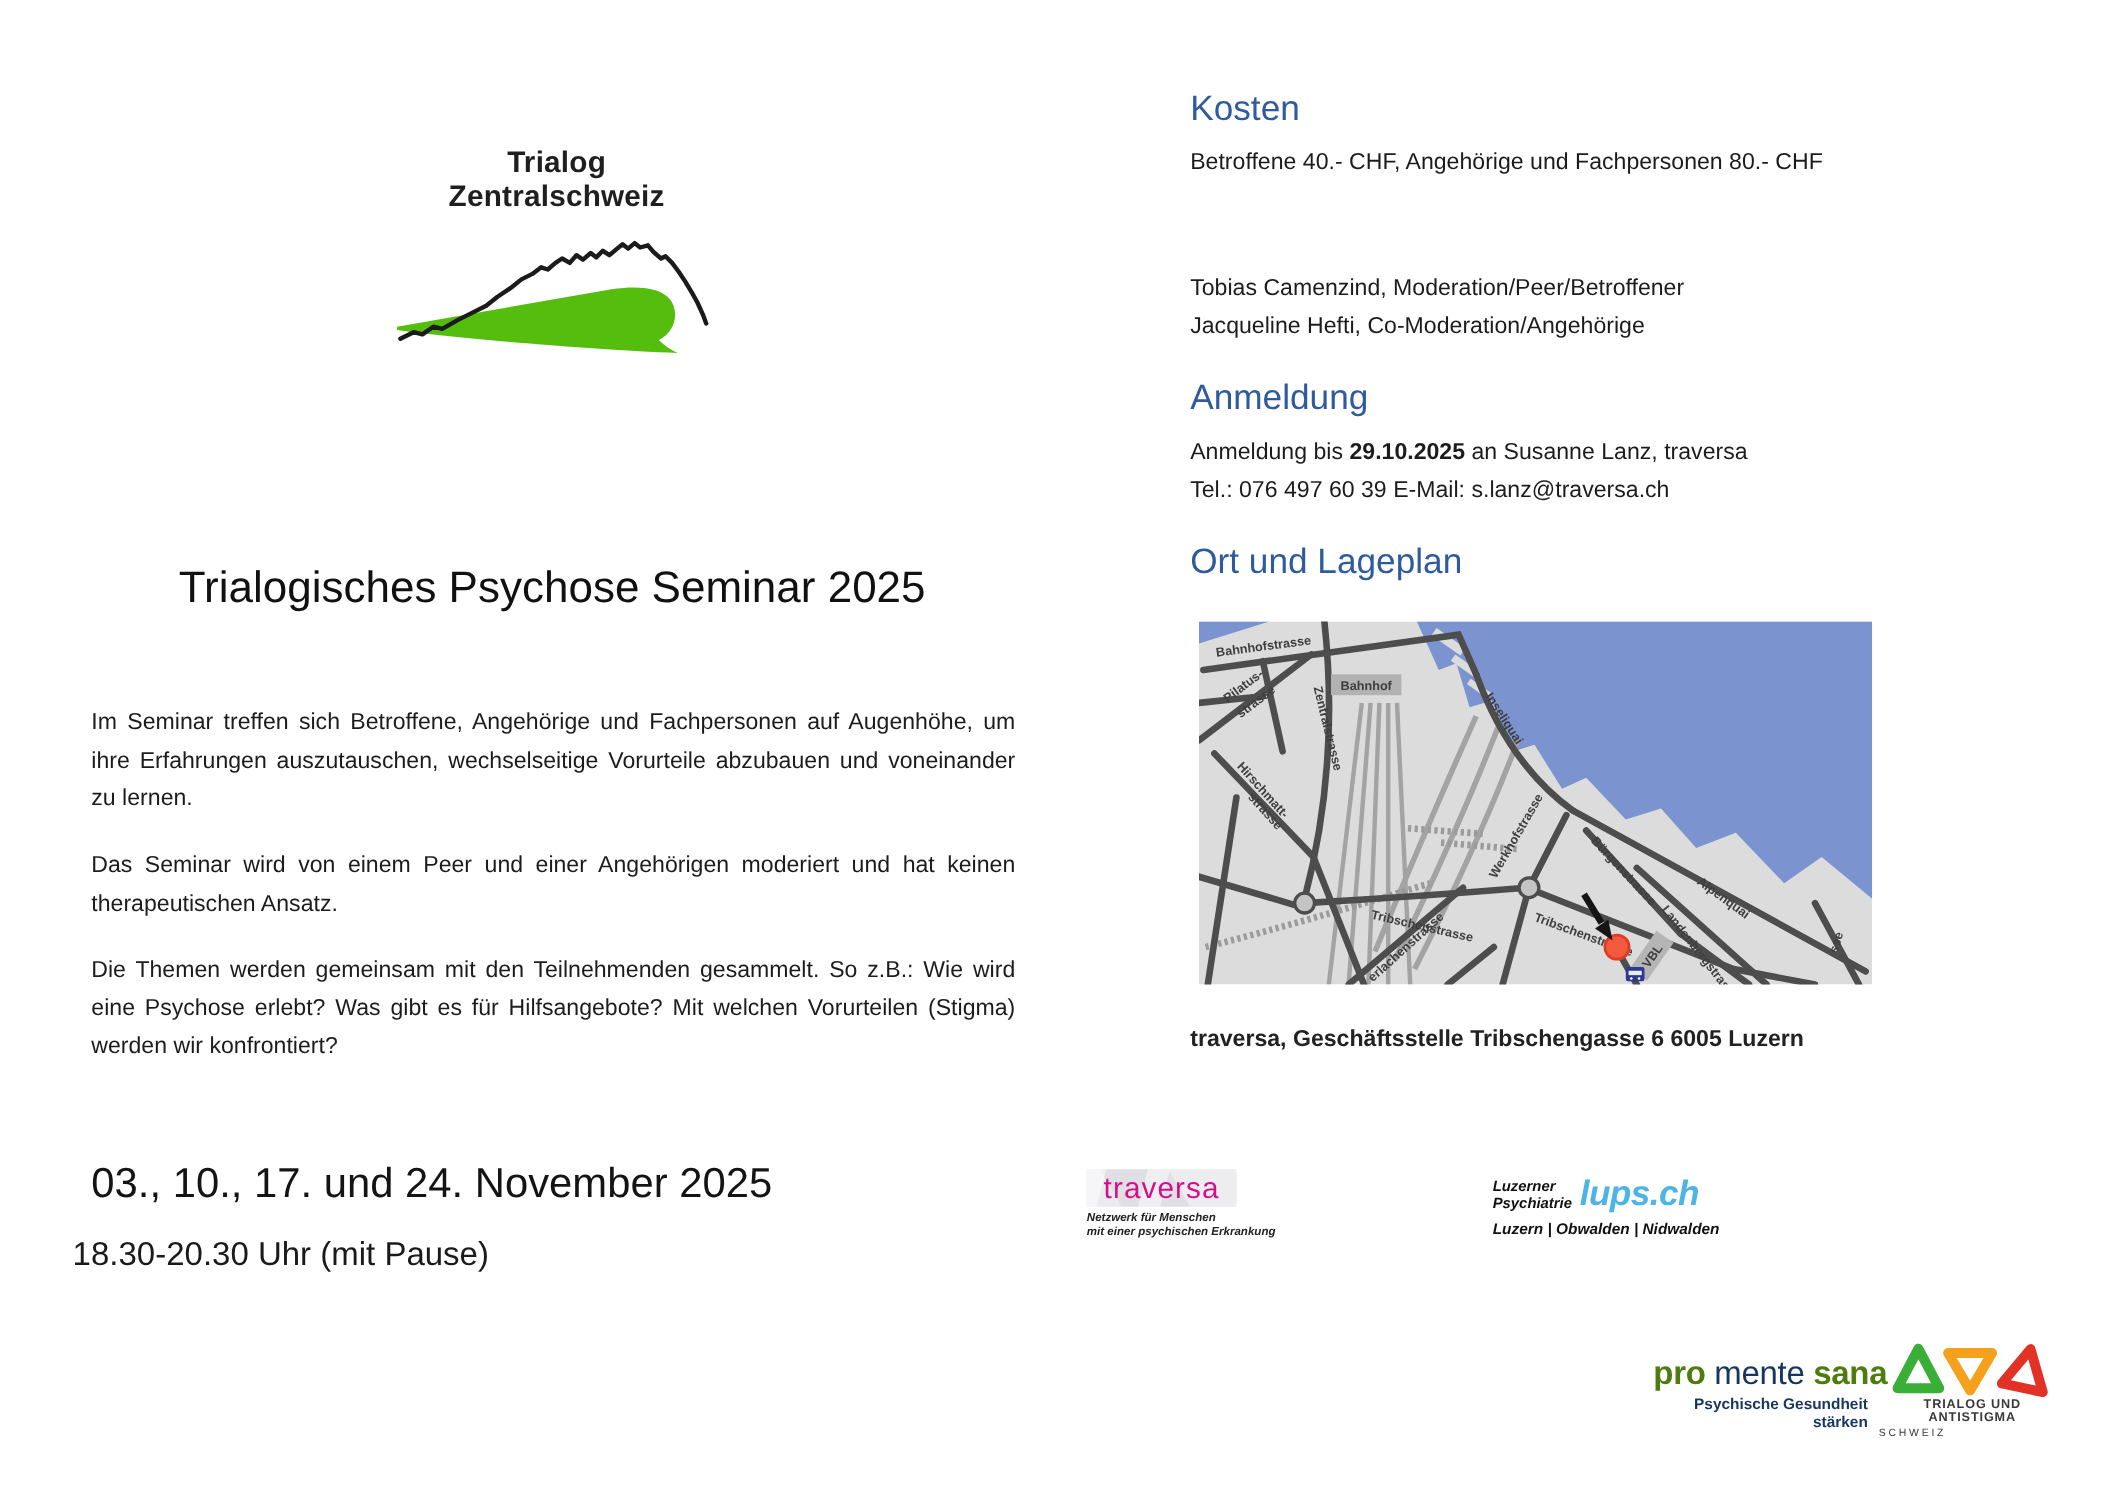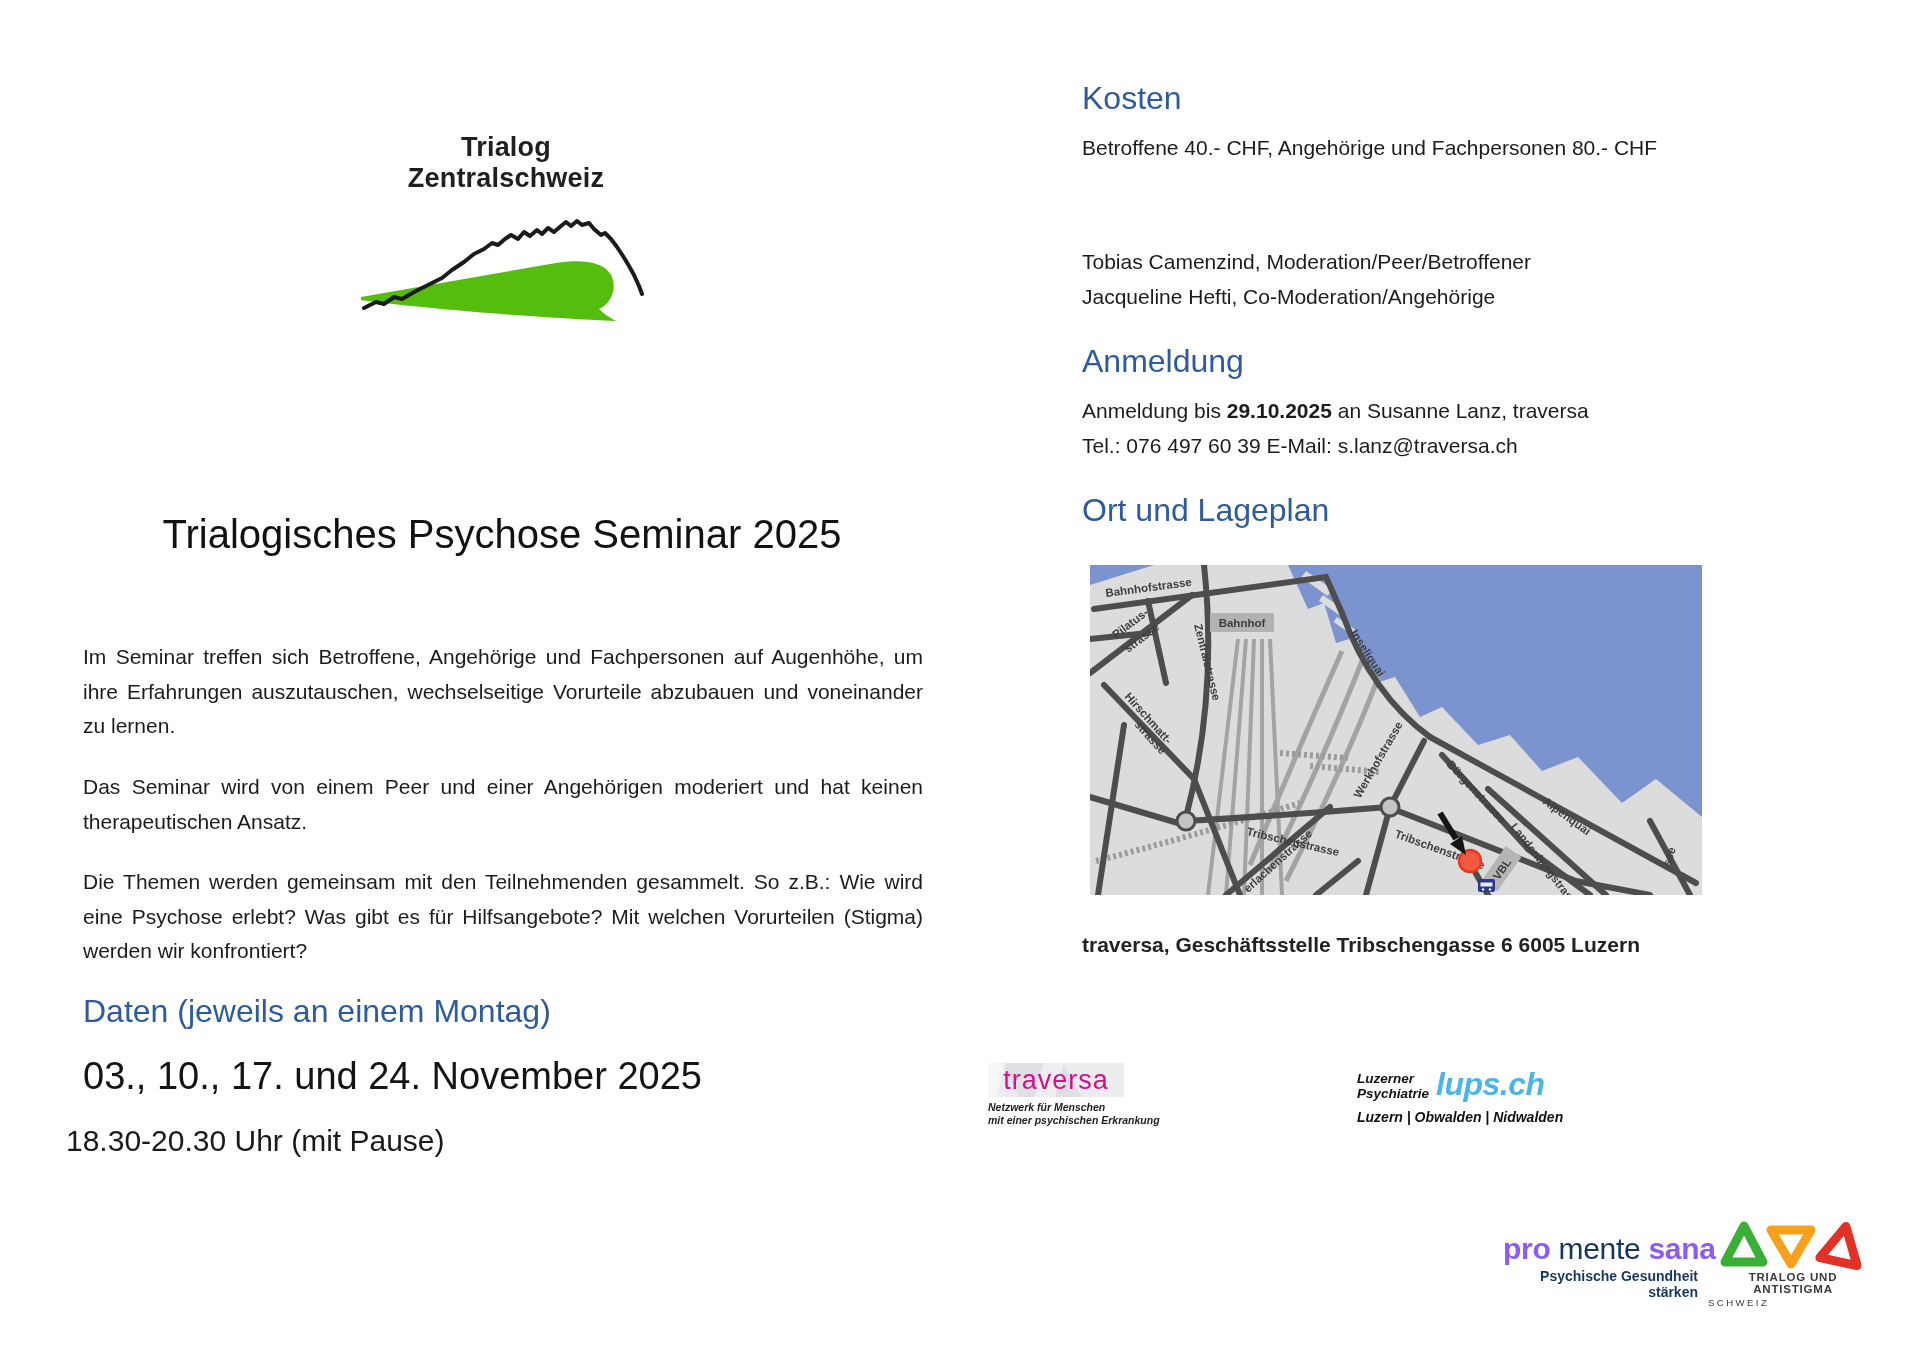--- a/index.html
+++ b/index.html
@@ -31,21 +31,21 @@
   .phoenix{display:flex;align-items:flex-start;gap:9px;}
   .phoenix-small{color:#e8423c;font-size:13px;font-weight:bold;text-align:right;line-height:1.3;padding-top:3px;}
   .phoenix-big{color:#e8423c;font-size:31px;font-weight:bold;line-height:.95;}
   .lups{line-height:1;}
   .lups-top{display:flex;align-items:flex-start;}
   .lups-left{font-size:13.5px;font-style:italic;font-weight:bold;color:#111;line-height:1.08;padding-top:4px;}
   .lups-brand{font-size:32px;font-style:italic;font-weight:600;color:#4db4e6;margin-left:7px;letter-spacing:-.5px;}
   .lups-regions{font-size:14px;font-style:italic;font-weight:bold;color:#111;margin-top:9px;}
   .pms{width:195px;text-align:right;}
   .pms-main{font-size:30px;letter-spacing:-.3px;white-space:nowrap;}
-  .pms-green{color:#8b5cf6;font-weight:600;margin-top:19px;}
+  .pms-green{color:#4d7c0f;font-weight:600;margin-top:19px;}
   .pms-navy{color:#16365f;font-weight:normal;}
   .pms-tag{font-size:14px;font-weight:bold;color:#16365f;margin-top:2px;}
   .tas-text1{font-size:11.5px;font-weight:bold;letter-spacing:.8px;color:#3a3a3a;text-align:center;}
   .tas-text2{font-size:9.5px;font-weight:normal;letter-spacing:2.5px;color:#3a3a3a;text-align:left;margin-top:2px;}
 </style>
 </head>
 <body>
 
 <div class="page">
 
@@ -57,21 +57,20 @@
   </svg>
 
   <div class="abs doc-title" style="left:83px;top:512px;width:838px;">Trialogisches Psychose Seminar 2025</div>
 
   <div class="abs" style="left:83px;top:640px;width:840px;">
     <p class="para">Im Seminar treffen sich Betroffene, Angehörige und Fachpersonen auf Augenhöhe, um ihre Erfahrungen auszutauschen, wechselseitige Vorurteile abzubauen und voneinander zu lernen.</p>
     <p class="para">Das Seminar wird von einem Peer und einer Angehörigen moderiert und hat keinen therapeutischen Ansatz.</p>
     <p class="para">Die Themen werden gemeinsam mit den Teilnehmenden gesammelt. So z.B.: Wie wird eine Psychose erlebt? Was gibt es für Hilfsangebote? Mit welchen Vorurteilen (Stigma) werden wir konfrontiert?</p>
   </div>
 
-  <div class="abs h-blue" style="left:83px;top:993px;">Daten (jeweils an einem Montag)</div>
   <div class="abs big-dates" style="left:83px;top:1055px;">03., 10., 17. und 24. November 2025</div>
   <div class="abs time-line" style="left:66px;top:1124px;">18.30-20.30 Uhr (mit Pause)</div>
 
   <div class="abs h-blue" style="left:1082px;top:80px;">Kosten</div>
   <div class="abs body-line" style="left:1082px;top:131px;width:640px;">Betroffene 40.- CHF, Angehörige und Fachpersonen 80.- CHF</div>
 
   <div class="abs body-line" style="left:1082px;top:245px;width:640px;">
     <div>Tobias Camenzind, Moderation/Peer/Betroffener</div>
     <div>Jacqueline Hefti, Co-Moderation/Angehörige</div>
   </div>

